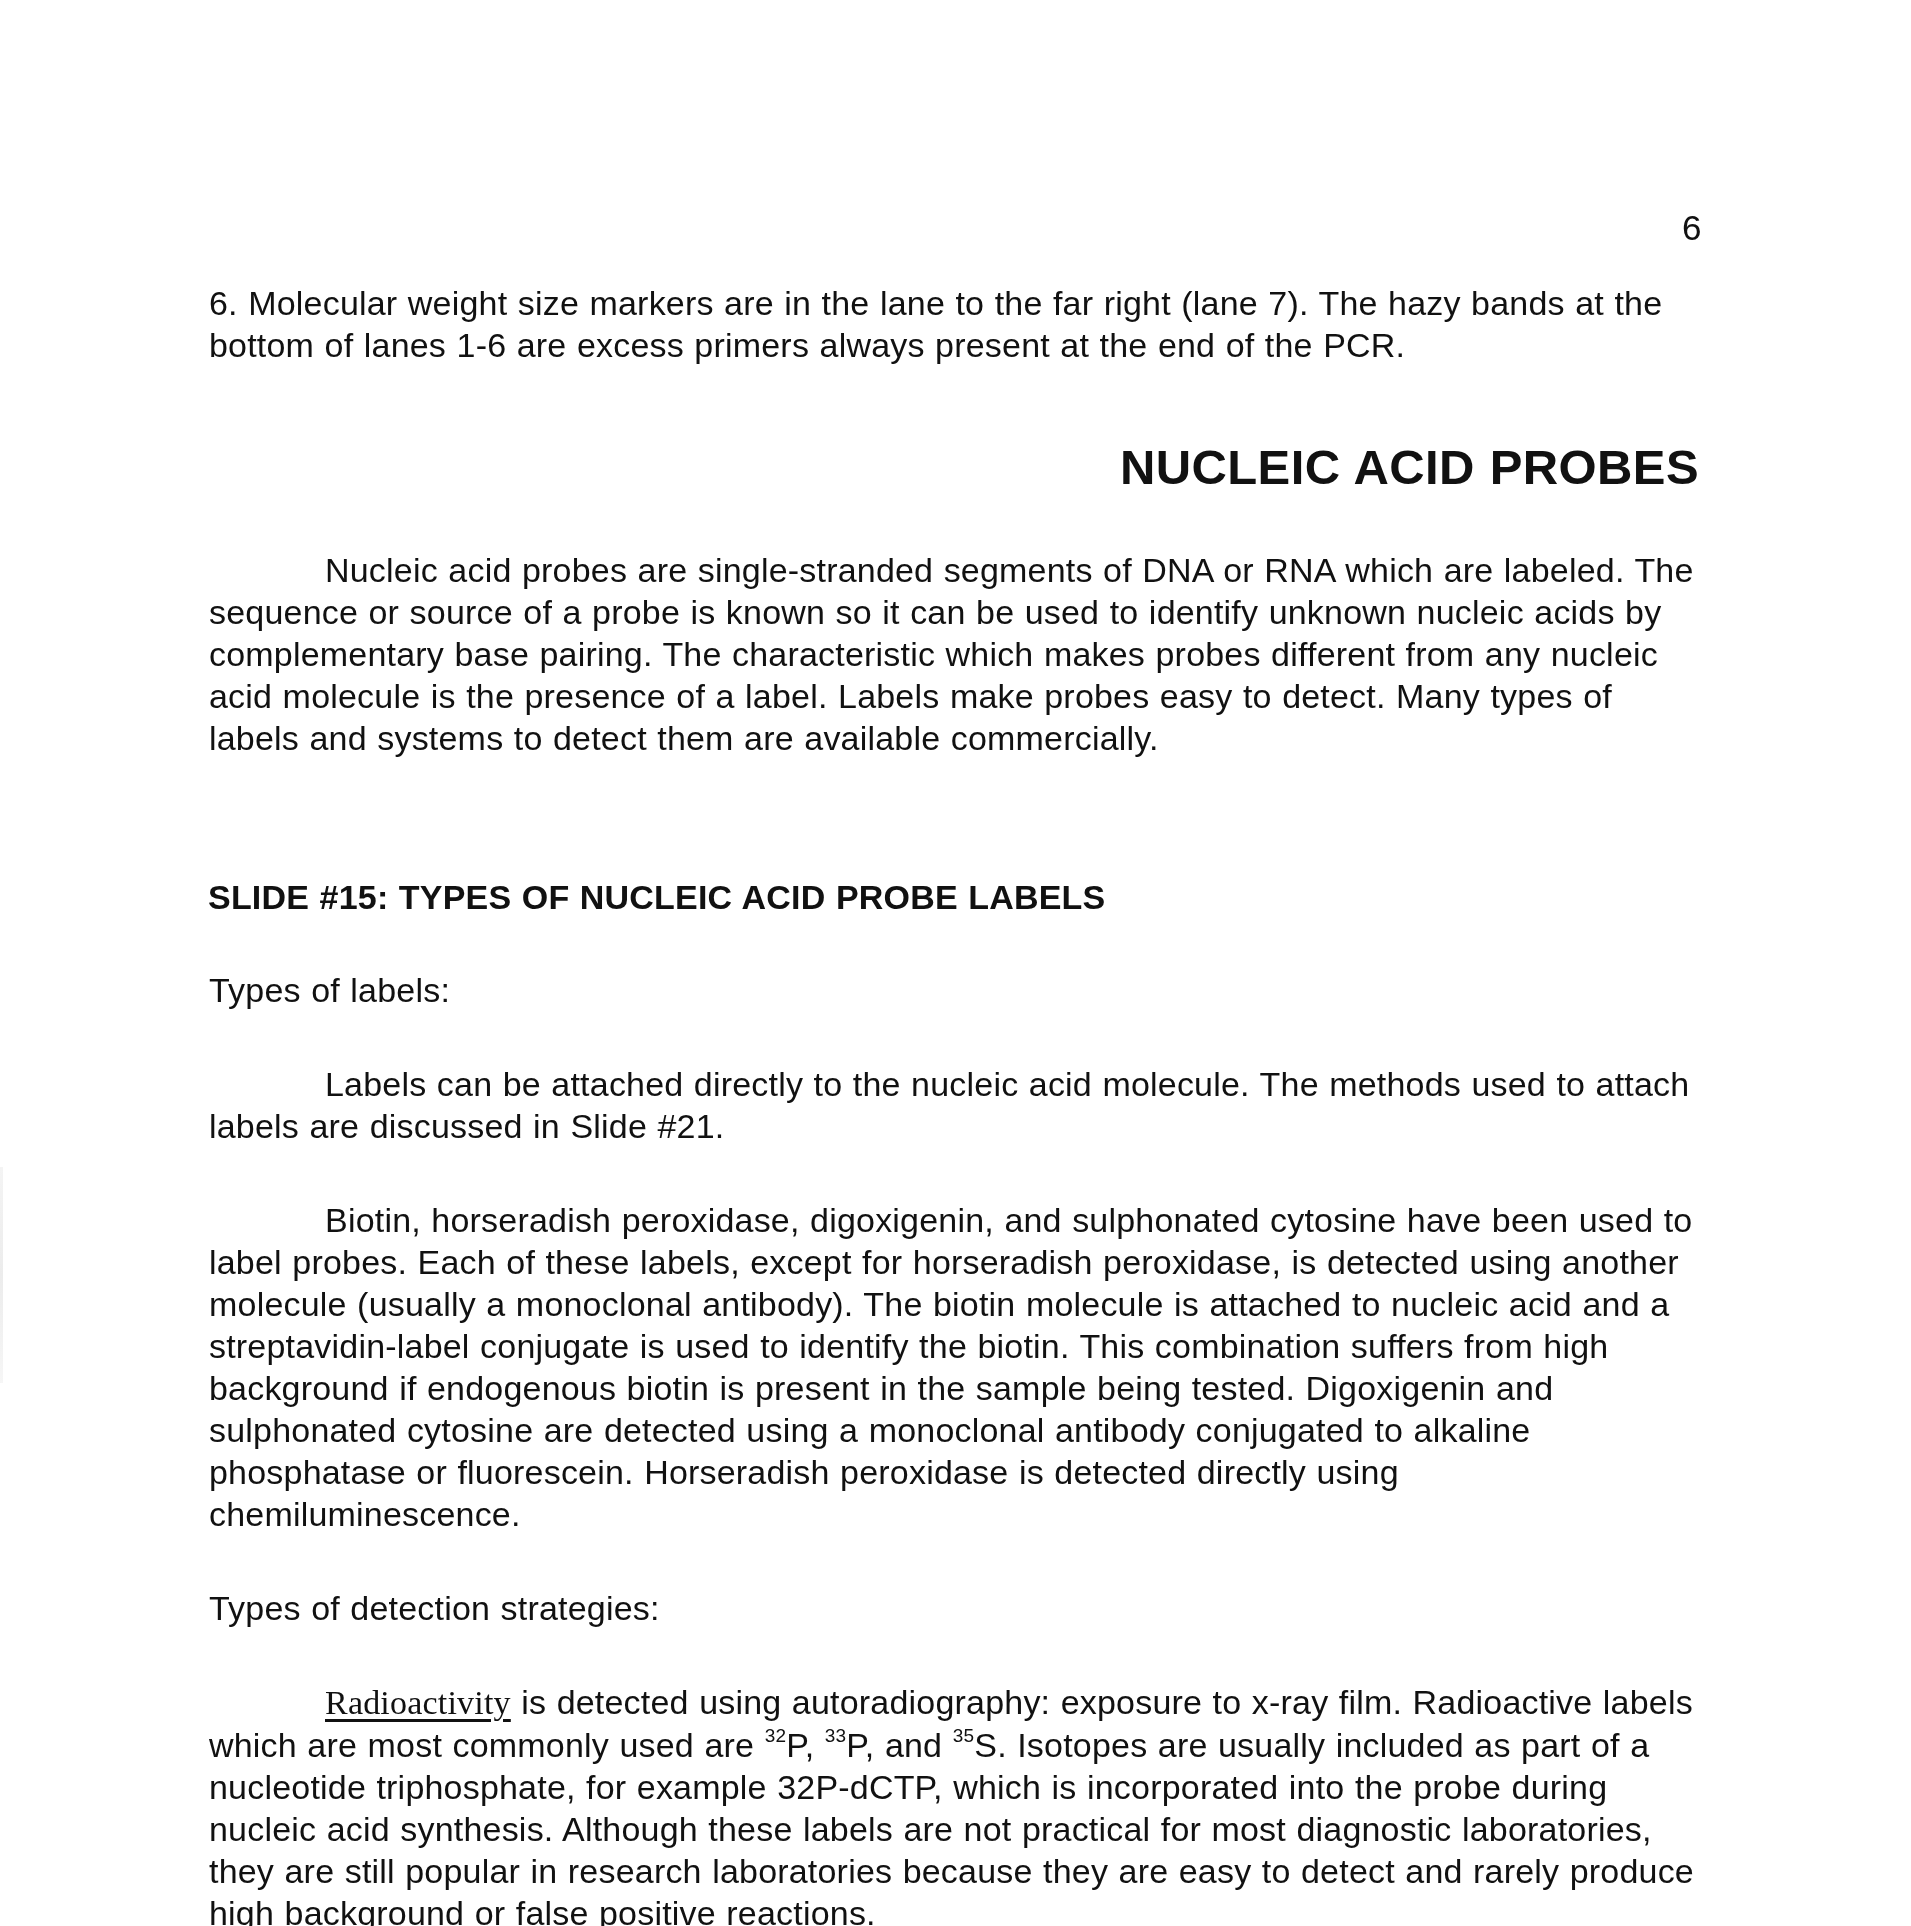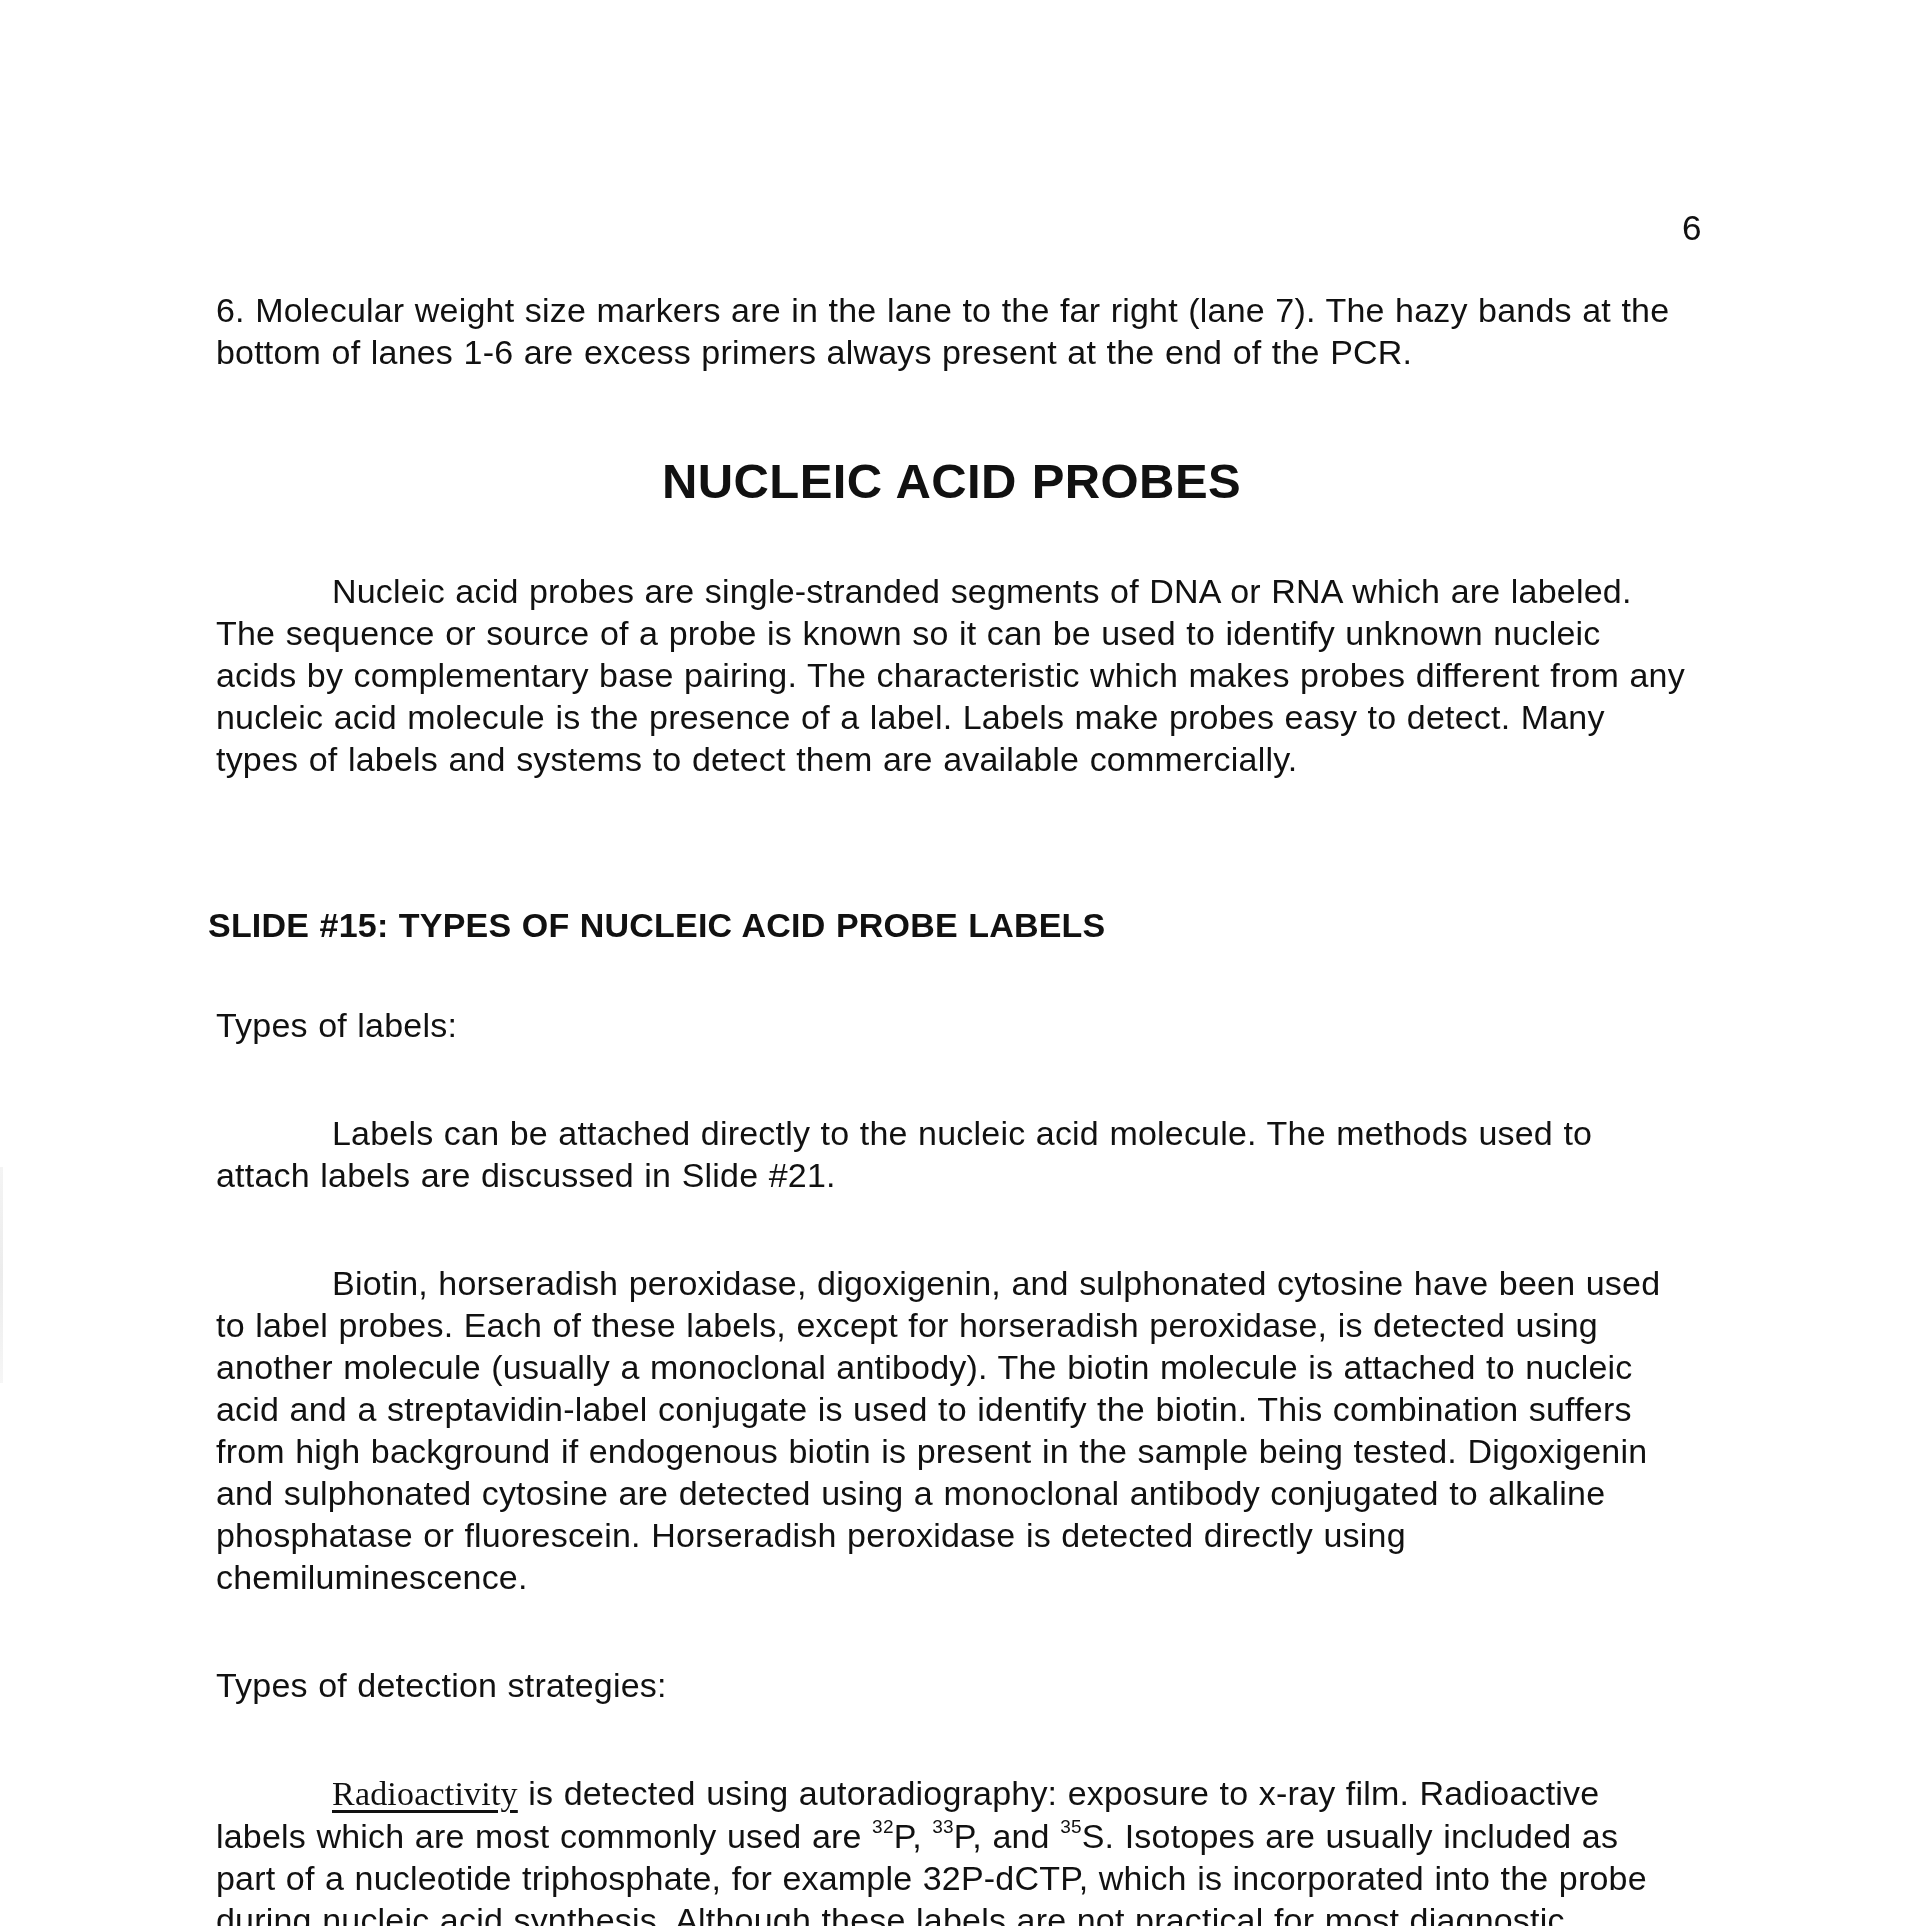--- a/index.html
+++ b/index.html
@@ -26,28 +26,28 @@
       position: absolute;
       left: 204px;
       top: 277px;
       width: 1495px;
       font-size: 34px;
       line-height: 42px;
       letter-spacing: 0.2px;
       word-spacing: 0.8px;
     }
     .para {
-      margin: 12px;
+      margin: 5px;
       text-align: left;
     }
     .indent {
       text-indent: 116px;
     }
     .title {
-      text-align: center;
+      text-align: right;
       font-weight: bold;
       font-size: 49px;
       line-height: 54px;
       margin: 0;
       letter-spacing: 0.4px;
     }
     .slide-heading {
       font-weight: bold;
       font-size: 34px;
       margin: 4px;

